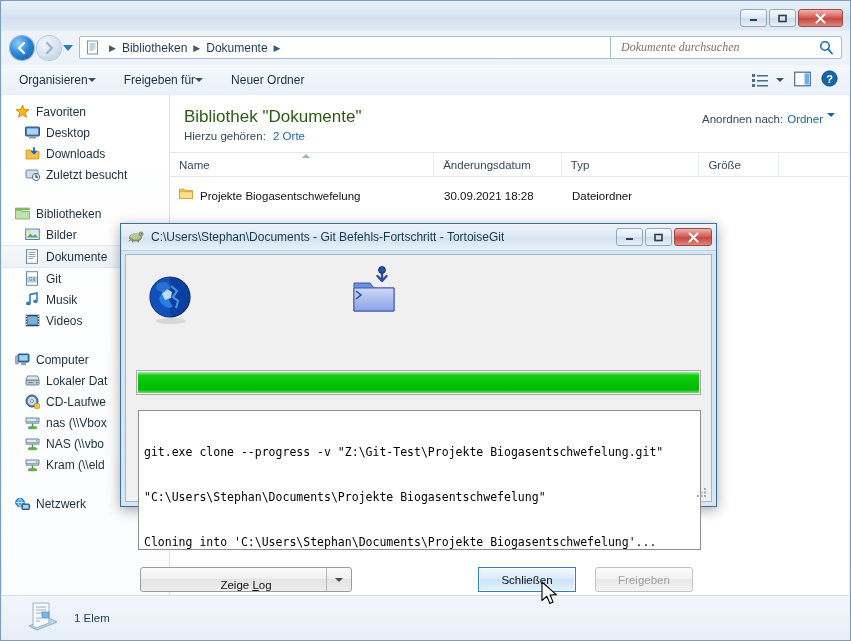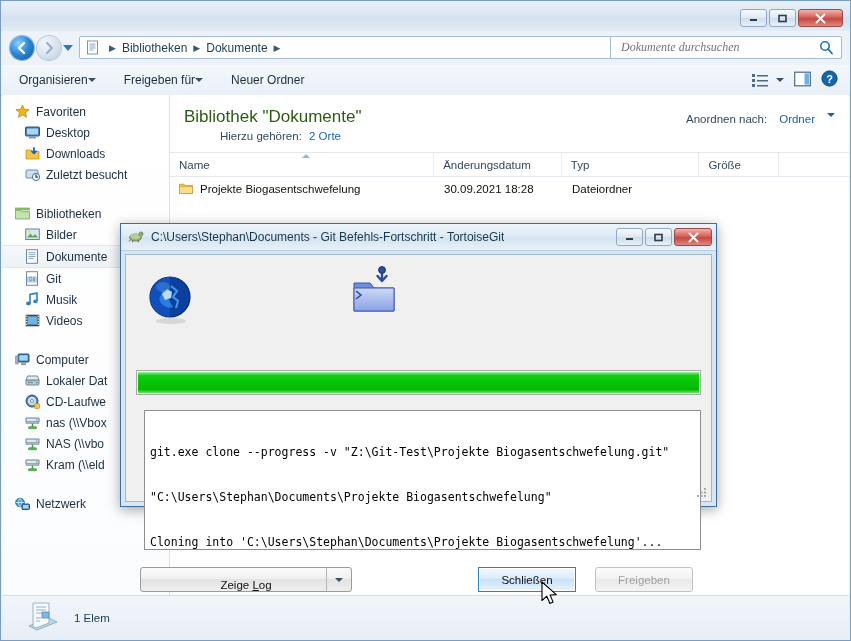--- a/index.html
+++ b/index.html
@@ -112,42 +112,42 @@
   .nav-ico{width:16px;height:16px;display:flex;align-items:center;justify-content:center;flex:0 0 16px;}
   .spacer{height:12px;}
 
   
   #content{
     position:absolute;left:169px;top:94px;right:1px;bottom:44px;
     background:#fff;overflow:hidden;
   }
   #lib-header{padding:12px 0 0 14px;}
   #lib-title{font-size:17px;color:#2c5a13;font-family:"Liberation Sans",sans-serif;}
-  #lib-sub{margin-top:3px;font-size:11.5px;color:#33495c;margin-left:36px;}
+  #lib-sub{margin-top:3px;font-size:11.5px;color:#33495c;}
   #lib-sub .val{color:#1964a8;margin-left:4px;}
   #arrange{
     position:absolute;right:14px;top:18px;font-size:11.5px;color:#33495c;
-    display:flex;align-items:flex-start;gap:12px;
+    display:flex;align-items:flex-start;gap:4px;
   }
   #arrange .val{color:#1964a8;}
   #arrange .caret{border-top-color:#1964a8;}
   #col-head{
     position:absolute;left:0;right:0;top:57px;height:23px;
     border-top:1px solid #e3e8ee;border-bottom:1px solid #e3e8ee;
     display:flex;font-size:11.5px;color:#33495c;
   }
   .col{position:relative;height:23px;display:flex;align-items:center;padding-left:9px;box-sizing:border-box;
        border-right:1px solid #e8edf3;}
   .sort-arrow{position:absolute;left:50%;top:1px;width:0;height:0;
     border-left:4px solid transparent;border-right:4px solid transparent;border-bottom:4px solid #9ab4cb;}
   #file-row{
     position:absolute;left:0;right:0;top:81px;height:26px;
     display:flex;align-items:center;font-size:11.5px;color:#101010;
   }
-  .cell{height:26px;display:flex;align-items:center;padding-left:9px;box-sizing:border-box;gap:7px;}
+  .cell{height:26px;display:flex;align-items:flex-end;padding-left:9px;box-sizing:border-box;gap:7px;}
 
   
   #statusbar{
     position:absolute;left:1px;right:1px;bottom:1px;height:43px;
     background:linear-gradient(180deg,#f2f6fb 0%,#e8eef6 100%);
     border-top:1px solid #d4dfea;
     display:flex;align-items:center;
   }
   #status-ico{margin-left:22px;}
   #status-text{margin-left:12px;font-size:11.5px;color:#1c3c55;}
@@ -178,21 +178,21 @@
   #icon-folder{position:absolute;left:220px;top:10px;}
   #progress{
     position:absolute;left:10px;top:115px;right:10px;height:25px;
     border:1px solid #a9a9a9;background:#fff;box-sizing:border-box;padding:1px;
   }
   #progress-fill{
     height:100%;width:100%;
     background:linear-gradient(180deg,#9bf09b 0%,#16cc16 16%,#06c406 50%,#04b804 84%,#6ae46a 100%);
   }
   #console{
-    position:absolute;left:18px;top:155px;right:10px;height:140px;
+    position:absolute;left:12px;top:155px;right:10px;height:140px;
     background:#fff;border:1px solid #8e8e8e;box-sizing:border-box;
     padding:4px 5px;overflow:hidden;
     font-family:"DejaVu Sans Mono","Liberation Mono",monospace;
     font-size:11.5px;line-height:15px;color:#000;white-space:pre;
   }
   #dlg-buttons{position:absolute;left:0;right:0;top:308px;height:40px;}
   #btn-showlog{
     position:absolute;left:14px;top:4px;width:212px;height:25px;
     border:1px solid #9b9b9b;border-radius:3px;box-sizing:border-box;
     background:linear-gradient(180deg,#fbfbfb 0%,#f0f0f0 46%,#e3e3e3 50%,#eeeeee 100%);

